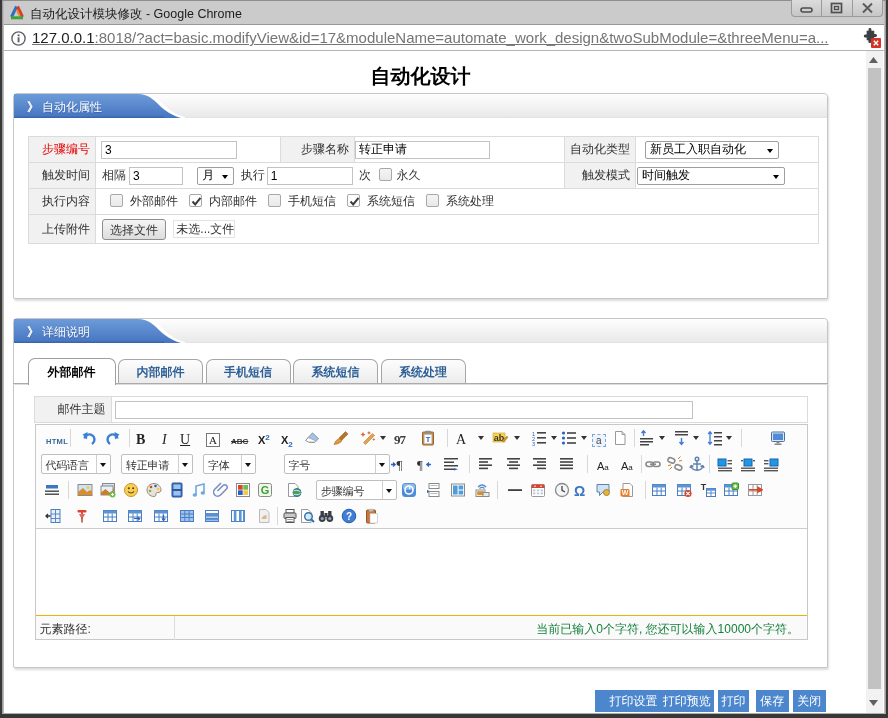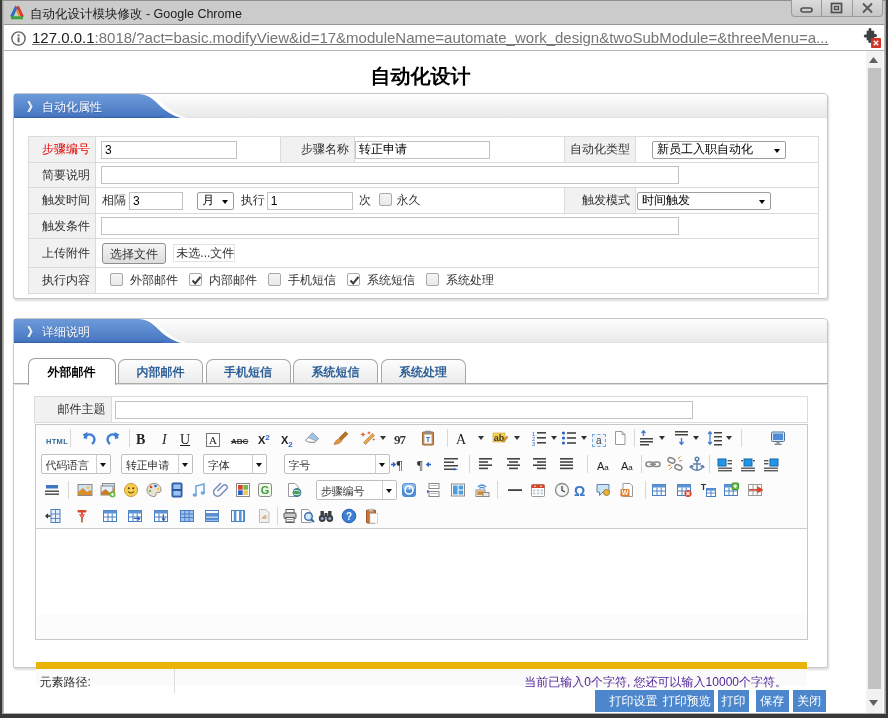--- a/index.html
+++ b/index.html
@@ -53,21 +53,21 @@
 #editor{left:34.5px;top:424px;width:773.5px;height:216px;border:1px solid #c8c8c8;background:#fcfcfc;}
 .trow{position:absolute;left:0;width:100%;height:26px;}
 .ticon{position:absolute;width:16px;height:16px;}
 .tsep{position:absolute;width:1px;height:18px;background:#d8d8d8;}
 .tdar{position:absolute;width:0;height:0;border-left:3.5px solid transparent;border-right:3.5px solid transparent;border-top:4px solid #333;}
 .combo{position:absolute;height:20px;border:1px solid #bfbfbf;border-radius:2px;background:#fff;font-size:11px;color:#333;white-space:nowrap;}
 .combo span{position:absolute;left:4px;top:3px;letter-spacing:-0.2px;}
 .combo i{position:absolute;right:0;top:0;width:14px;height:100%;border-left:1px solid #cfcfcf;font-style:normal;}
 .combo i:after{content:"";position:absolute;left:3px;top:8px;border-left:3.5px solid transparent;border-right:3.5px solid transparent;border-top:4px solid #111;}
 #edcontent{left:0;top:103px;width:771.5px;height:86px;background:#fff;border-top:1px solid #ccc;}
-#edfoot{left:0;top:190px;width:771.5px;height:24px;background:#fafafa;border-top:7px solid #eab308;font-size:12px;margin-top:47px;}
+#edfoot{left:0;top:190px;width:771.5px;height:24px;background:#fafafa;border-top:1px solid #eab308;font-size:12px;}
 
 .bbtn{position:absolute;top:690px;height:22px;background:#4c87ce;color:#fff;font-size:12px;text-align:center;line-height:22px;}
 .ticon svg{display:block;}
 </style></head><body>
 
 <div class="abs" id="titlebar"></div>
 <svg class="abs" style="left:8px;top:4px" width="18" height="18" viewBox="0 0 18 18">
 <path d="M8.5 2.5 L3.5 13" stroke="#2e6fc0" stroke-width="3" fill="none"></path>
 <path d="M9.5 2.5 L14.5 13" stroke="#d93a2b" stroke-width="3" fill="none"></path>
 <path d="M3 13.8 L15 13.8" stroke="#3fa33a" stroke-width="3" fill="none"></path>
@@ -138,58 +138,50 @@
         <col style="width:71px">
         <col style="width:182.5px">
       </colgroup>
 <tbody>
         <tr style="height:26px">
  <td class="lbl red">步骤编号</td>
  <td><input type="text" value="3" style="width: 136px; margin-left: 5px;"></td>
  <td class="lbl">步骤名称</td>
  <td><input type="text" value="转正申请" style="width: 135px; "></td>
  <td class="lbl">自动化类型</td>
- <td><span class="sel" style="width:134px;margin-left:16px">新员工入职自动化<span class="ar"></span></span></td>
-</tr>
-<tr style="height:25px">
- <td class="lbl">简要说明</td>
- <td colspan="5"><input type="text" style="width: 578px; margin-left: 5px;"></td>
+ <td><span class="sel" style="width:134px;margin-left:9px">新员工入职自动化<span class="ar"></span></span></td>
 </tr>
 <tr style="height:26px">
  <td class="lbl">触发时间</td>
  <td colspan="3">
    <span style="margin-left:6px">相隔</span><input type="text" value="3" style="width: 54px; margin-left: 3px;">
    <span class="sel" style="width:37px;margin-left:11px">月<span class="ar"></span></span>
    <span style="margin-left:3px">执行</span><input type="text" value="1" style="width: 86px; margin-left: 2px;">
    <span style="margin-left:3px">次</span>
    <span class="cb" style="margin-left:5px"></span><span style="margin-left:4px">永久</span>
  </td>
  <td class="lbl">触发模式</td>
- <td><span class="sel" style="width:134px;margin-left:1px">时间触发<span class="ar"></span></span></td>
-</tr>
-<tr style="height:25px">
- <td class="lbl">触发条件</td>
- <td colspan="5"><input type="text" style="width: 578px; margin-left: 5px;"></td>
-</tr>
-<tr style="height:29px">
- <td class="lbl">上传附件</td>
- <td colspan="5">
-   <span class="abs" style="position:relative;display:inline-block;margin-left:6px;width:64px;height:21px;border:1px solid #8e8e8e;border-radius:3px;background:linear-gradient(#f5f5f5,#dddddd);text-align:center;line-height:20px;vertical-align:middle;">选择文件</span>
-   <span style="display:inline-block;margin-left:4px;width:62px;height:18px;border:1px solid #e3e3e3;vertical-align:middle;line-height:17px;padding-left:2px;">未选...文件</span>
- </td>
+ <td><span class="sel" style="width:148px;margin-left:1px">时间触发<span class="ar"></span></span></td>
 </tr>
 <tr style="height:26px">
  <td class="lbl">执行内容</td>
  <td colspan="5">
   <span style="margin-left:14px"></span>
   <span class="cb"></span><span style="margin-left:7px">外部邮件</span><span style="margin-right:11px"></span><span class="cb ck"><svg width="13" height="13" viewBox="0 0 13 13">
                 <path d="M2.5 6.5 L5.2 9.4 L10.5 2.8" stroke="#3c3c3c" stroke-width="2" fill="none"></path>
               </svg></span><span style="margin-left:7px">内部邮件</span><span style="margin-right:11px"></span><span class="cb"></span><span style="margin-left:7px">手机短信</span><span style="margin-right:11px"></span><span class="cb ck"><svg width="13" height="13" viewBox="0 0 13 13">
                 <path d="M2.5 6.5 L5.2 9.4 L10.5 2.8" stroke="#3c3c3c" stroke-width="2" fill="none"></path>
               </svg></span><span style="margin-left:7px">系统短信</span><span style="margin-right:11px"></span><span class="cb"></span><span style="margin-left:7px">系统处理</span><span style="margin-right:11px"></span>
+ </td>
+</tr>
+<tr style="height:29px">
+ <td class="lbl">上传附件</td>
+ <td colspan="5">
+   <span class="abs" style="position:relative;display:inline-block;margin-left:6px;width:64px;height:21px;border:1px solid #8e8e8e;border-radius:3px;background:linear-gradient(#f5f5f5,#dddddd);text-align:center;line-height:20px;vertical-align:middle;">选择文件</span>
+   <span style="display:inline-block;margin-left:4px;width:62px;height:18px;border:1px solid #e3e3e3;vertical-align:middle;line-height:17px;padding-left:2px;">未选...文件</span>
  </td>
 </tr>
 </tbody>
     </table>
   </div>
 <div id="panel2" class="abs panel">
     <div class="abs phead"></div>
     <svg class="abs ptab" width="185" height="24" viewBox="0 0 185 24">
 <defs>
         <linearGradient id="bg2" x1="0" y1="0" x2="0" y2="1">
@@ -473,21 +465,21 @@
       </span>
     </div>
     <div class="combo" style="left:5px;top:29px;width:70.5px">
       <span>代码语言</span>
       <i></i>
     </div>
     <div class="combo" style="left:85.5px;top:29px;width:72px">
       <span>转正申请</span>
       <i></i>
     </div>
-    <div class="combo" style="left:167.5px;top:29px;width:64px">
+    <div class="combo" style="left:167.5px;top:29px;width:53px">
       <span>字体</span>
       <i></i>
     </div>
     <div class="combo" style="left:248px;top:29px;width:106px">
       <span>字号</span>
       <i></i>
     </div>
     <div class="trow" style="top:52px">
       <span class="ticon" style="left:8.5px;top:5px">
         <svg width="16" height="16" viewBox="0 0 16 16">
@@ -802,19 +794,19 @@
           <rect x="2.5" y="2" width="9" height="13" rx="1" fill="#c9763b" stroke="#9a5526"></rect>
           <rect x="4.8" y="0.8" width="4.5" height="2.8" rx="1" fill="#b9bec4"></rect>
           <path d="M6 5.5 H13.5 V15 H6 Z" fill="#fff" stroke="#bbb" stroke-width=".6"></path>
         </svg>
       </span>
     </div>
     <div class="abs" id="edcontent"></div>
     <div class="abs" id="edfoot">
 <span class="abs" style="left:4px;top:5px;color:#333">元素路径:</span>
 <span class="abs" style="left:138px;top:0;width:1px;height:24px;background:#ddd"></span>
-<span class="abs" style="right:20px;top:5px;color:#4c1d95">当前已输入0个字符, 您还可以输入10000个字符。</span>
+<span class="abs" style="right:8px;top:5px;color:#15803d">当前已输入0个字符, 您还可以输入10000个字符。</span>
 </div>
   </div>
 <div class="bbtn" style="left:595px;width:77px">打印设置</div>
 <div class="bbtn" style="left:659.5px;width:54.5px">打印预览</div>
 <div class="bbtn" style="left:718px;width:31px">打印</div>
 <div class="bbtn" style="left:755.5px;width:33.5px">保存</div>
 <div class="bbtn" style="left:792.5px;width:33.5px">关闭</div>
 </body></html>

